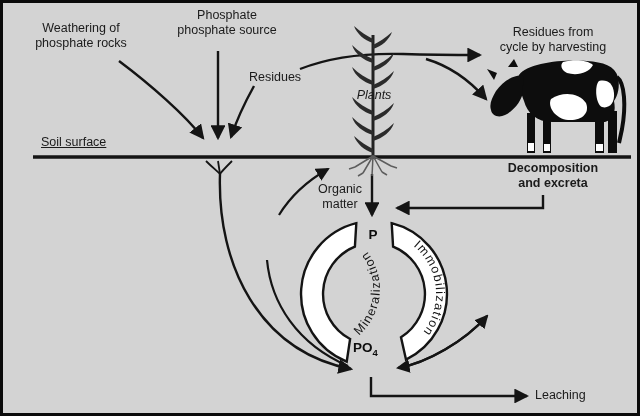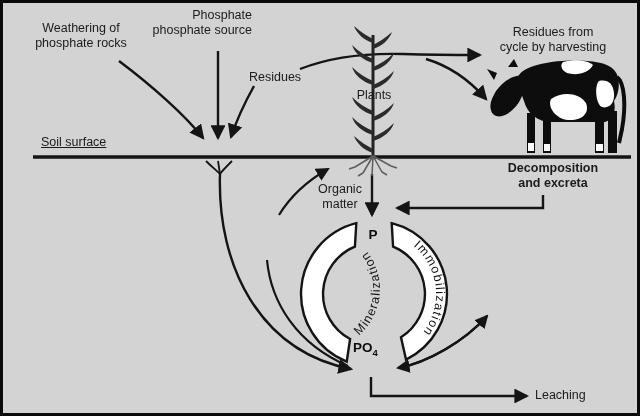--- a/index.html
+++ b/index.html
@@ -139,34 +139,34 @@
         <rect x="593" y="141" width="7" height="7"></rect>
       </g>
     </g>
   </svg>
 
   <div class="lbl" style="left:28px;top:18px;width:100px;">
     <span>Weathering of</span>
     <span>phosphate rocks</span>
   </div>
 
-  <div class="lbl" style="left:149px;top:5px;width:100px;text-align:right;">
+  <div class="lbl" style="left:174px;top:5px;width:100px;">
     <span>Phosphate</span>
     <span>phosphate source</span>
   </div>
 
   <div class="lbl" style="left:246px;top:67px;">
     <span>Residues</span>
   </div>
 
   <div class="lbl" style="left:38px;top:132px;text-decoration:underline;">
     <span>Soil surface</span>
   </div>
 
-  <div class="lbl" style="left:348px;top:85px;width:46px;">
+  <div class="lbl" style="left:348px;top:85px;width:46px;font-style:italic;">
     <span>Plants</span>
   </div>
 
   <div class="lbl" style="left:487px;top:22px;width:126px;">
     <span>Residues from</span>
     <span>cycle by harvesting</span>
   </div>
 
   <div class="lbl" style="left:489px;top:158px;width:122px;font-weight:bold;">
     <span>Decomposition</span>

